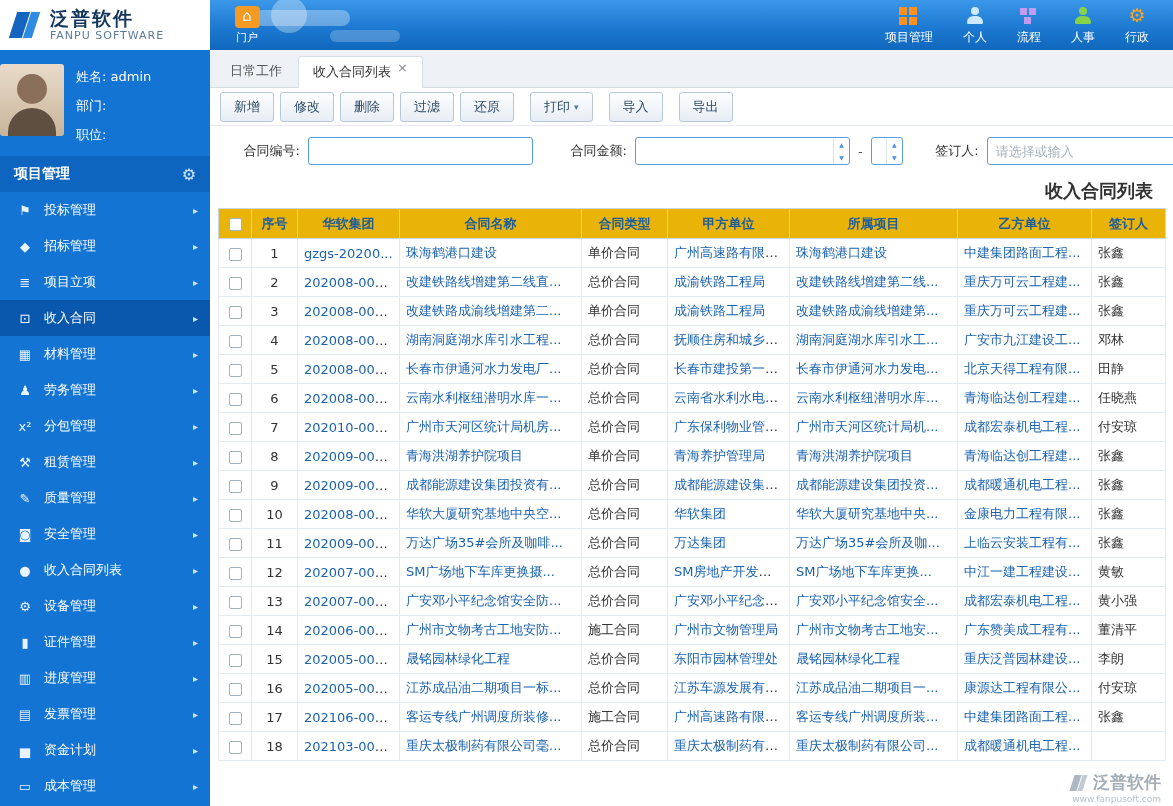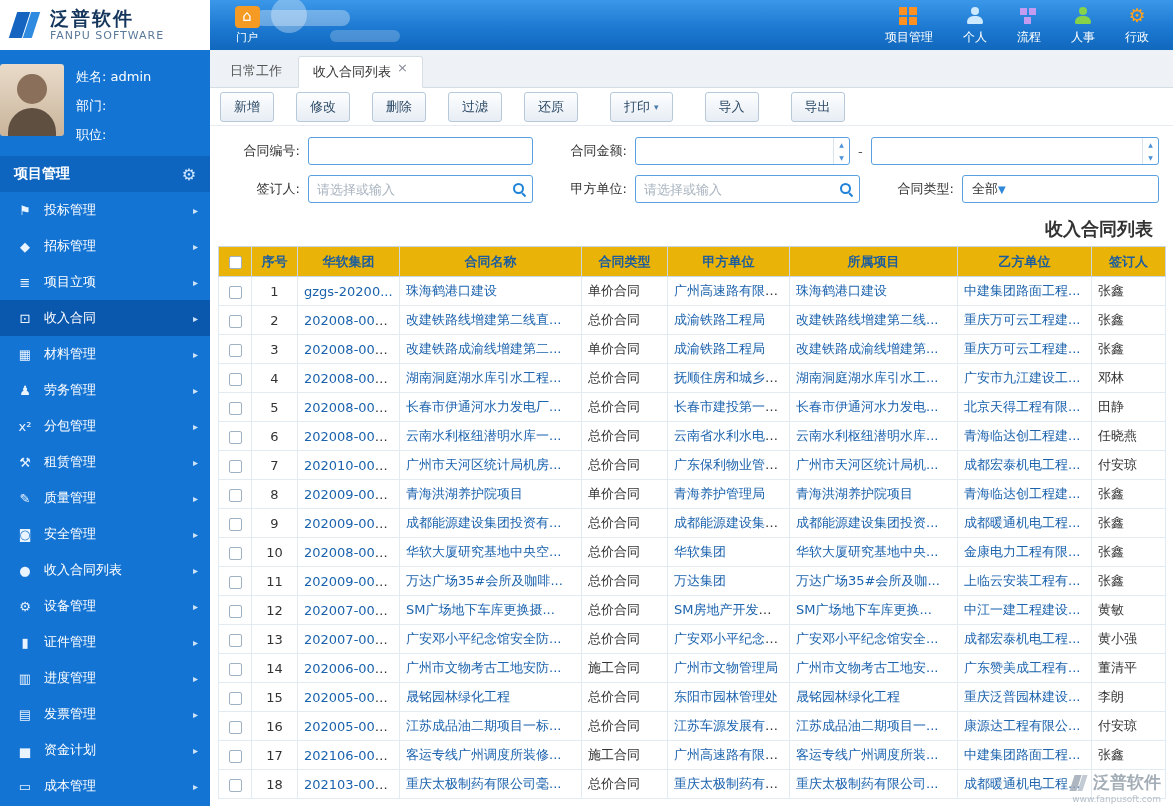--- a/index.html
+++ b/index.html
@@ -49,27 +49,27 @@
   .menu-icon{width:18px;flex:0 0 18px;text-align:center;font-size:13px;color:#eaf4ff}
   .menu-label{flex:1;white-space:nowrap;overflow:hidden}
   .menu-arrow{font-size:10px;color:#cfe3f7}
 
   
   .main{flex:1;display:flex;flex-direction:column;min-width:0;position:relative;background:#fff}
   .tabbar{height:38px;flex:0 0 38px;background:#eef2f6;border-bottom:1px solid #d5dde5;display:flex;align-items:flex-end;padding-left:6px;gap:2px}
   .tab{height:32px;display:flex;align-items:center;padding:0 14px;font-size:13px;color:#555;cursor:pointer;position:relative}
   .tab.active{background:#fff;border:1px solid #d5dde5;border-bottom:1px solid #fff;margin-bottom:-1px;color:#333;border-radius:3px 3px 0 0}
   .tab-close{margin-left:6px;font-size:13px;color:#889;position:relative;top:-5px;cursor:pointer}
-  .toolbar{height:38px;flex:0 0 38px;display:flex;align-items:center;padding:0 10px;gap:22px;border-bottom:1px solid #e6ecf2}
+  .toolbar{height:38px;flex:0 0 38px;display:flex;align-items:center;padding:0 10px;gap:6px;border-bottom:1px solid #e6ecf2}
   .tbtn{display:inline-flex;align-items:center;gap:4px;padding:5px 13px;font-size:13px;color:#2c4a66;
     background:linear-gradient(180deg,#fdfeff,#e7edf4);border:1px solid #b7c8d8;border-radius:3px;cursor:pointer;font-family:inherit}
   .tbtn.gap{margin-left:10px}
   .tbtn-caret{font-size:9px;color:#4a7aa8}
 
-  .filters{padding:11px 14px 9px;display:flex;flex-direction:column;gap:10px}
+  .filters{padding:11px 14px 9px;display:flex;flex-direction:row;}
   .frow{display:flex;align-items:center}
   .flabel{width:76px;flex:0 0 76px;text-align:right;margin-right:8px;color:#333;white-space:nowrap}
   .flabel.ml{margin-left:18px}
   .f-input{height:28px;border:1px solid #59a0e0;border-radius:3px;padding:0 8px;font-size:13px;font-family:inherit;color:#333;outline:none;background:#fff}
   .f-input::placeholder{color:#a8b3bf}
   .w225{width:225px}
   .spin-wrap{position:relative;display:inline-flex}
   .spin-wrap .f-input{padding-right:22px;width:100%}
   .spin-wrap.fixed{width:215px}
   .spin-wrap.grow{flex:1}

